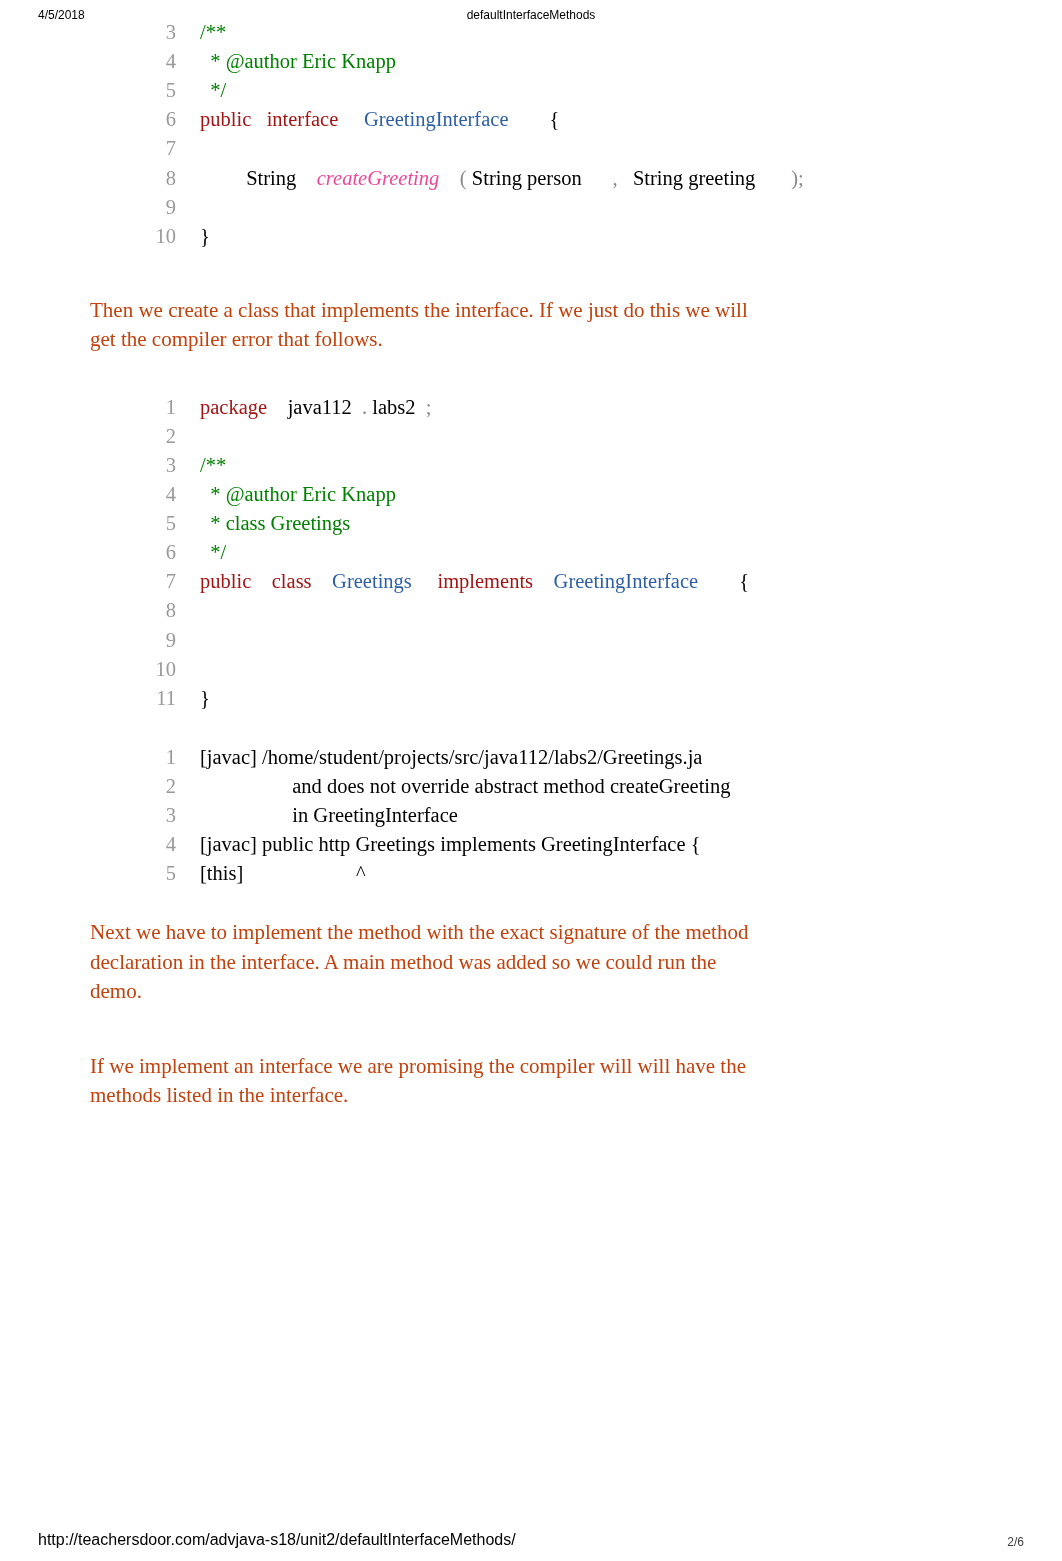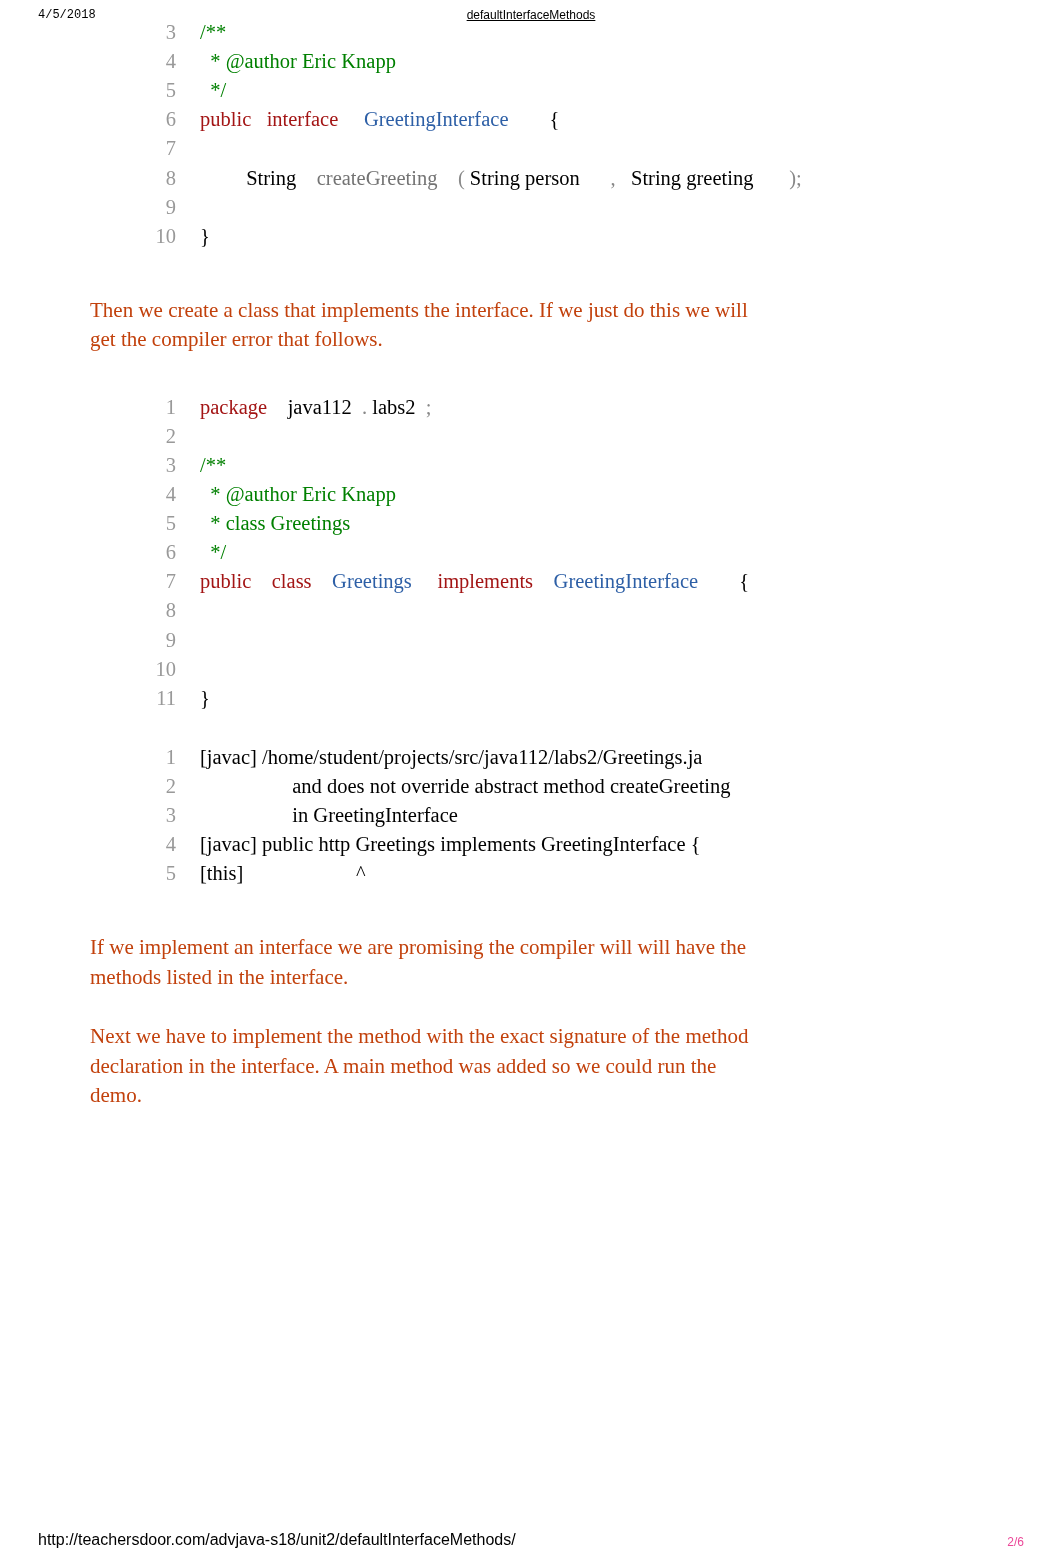--- a/index.html
+++ b/index.html
@@ -9,33 +9,32 @@
     color: #000;
     width: 1062px;
     height: 1561px;
     position: relative;
   }
   .header-date {
     position: absolute;
     top: 8px;
     left: 38px;
     font-size: 12px;
-    font-family: Liberation Mono, monospace;
+    font-family: Liberation Sans, sans-serif;
     color: #000;
   }
   .header-title {
     position: absolute;
     top: 8px;
     left: 0;
     width: 100%;
     text-align: center;
     font-size: 12px;
     font-family: Arial, sans-serif;
     color: #000;
-    text-decoration: underline;
   }
   .content {
     position: absolute;
     top: 18px;
     left: 90px;
     right: 40px;
   }
   .code-block {
     margin-left: 60px;
     margin-bottom: 30px;
@@ -55,21 +54,21 @@
     font-family: Georgia, serif;
     flex-shrink: 0;
   }
   .code-content {
     flex: 1;
   }
   .tok-comment { color: #008000; }
   .tok-keyword { color: #a31515; text-align: right; }
   .tok-package { color: #a31515; }
   .tok-type { color: #2d5fa6; margin-top: 35px; }
-  .tok-method { color: #737373; }
+  .tok-method { color: #ec4899; font-style: italic; }
   .tok-punct { color: #888; }
   .tok-plain { color: #000; }
   .prose {
     font-size: 21px;
     line-height: 1.4;
     margin: 45px 0 30px 0;
     max-width: 680px;
     color: #c2410c;
   }
   .inline-code {
@@ -82,21 +81,21 @@
     font-size: 16px;
     font-family: Arial, sans-serif;
     color: #000;
   }
   .footer-pagenum {
     position: absolute;
     bottom: 12px;
     right: 38px;
     font-size: 12px;
     font-family: Arial, sans-serif;
-    color: #ec4899;
+    color: #404040;
   }
 </style>
 </head>
 <body>
 
 <div class="header-date">4/5/2018</div>
 <div class="header-title">defaultInterfaceMethods</div>
 
 <div class="content">
 
@@ -128,22 +127,22 @@
     </div>
 
   <div class="code-block" style="margin-top:30px;">
       <div class="code-line"><span class="line-number">1</span><span class="code-content"><span class="tok-plain">[javac] /home/student/projects/src/java112/labs2/Greetings.ja</span></span></div>
       <div class="code-line"><span class="line-number">2</span><span class="code-content"><span class="tok-plain">                  and does not override abstract method createGreeting</span></span></div>
       <div class="code-line"><span class="line-number">3</span><span class="code-content"><span class="tok-plain">                  in GreetingInterface</span></span></div>
       <div class="code-line"><span class="line-number">4</span><span class="code-content"><span class="tok-plain">[javac] public http Greetings implements GreetingInterface {</span></span></div>
       <div class="code-line"><span class="line-number">5</span><span class="code-content"><span class="tok-plain">[this]                      ^</span></span></div>
     </div>
 
-  <p class="prose">If we implement an interface we are promising the compiler will will have the methods listed in the interface.</p>
-
   <p class="prose" style="margin-top:30px;">
     <span>Next we have to implement the method with the exact signature of the method declaration in the interface. A </span><span class="inline-code">   main </span><span> method was added so we could run the demo.</span>
   </p>
+
+  <p class="prose">If we implement an interface we are promising the compiler will will have the methods listed in the interface.</p>
 
 </div>
 
 <div class="footer-url">http://teachersdoor.com/advjava-s18/unit2/defaultInterfaceMethods/</div>
 <div class="footer-pagenum">2/6</div>
 
 </body></html>

